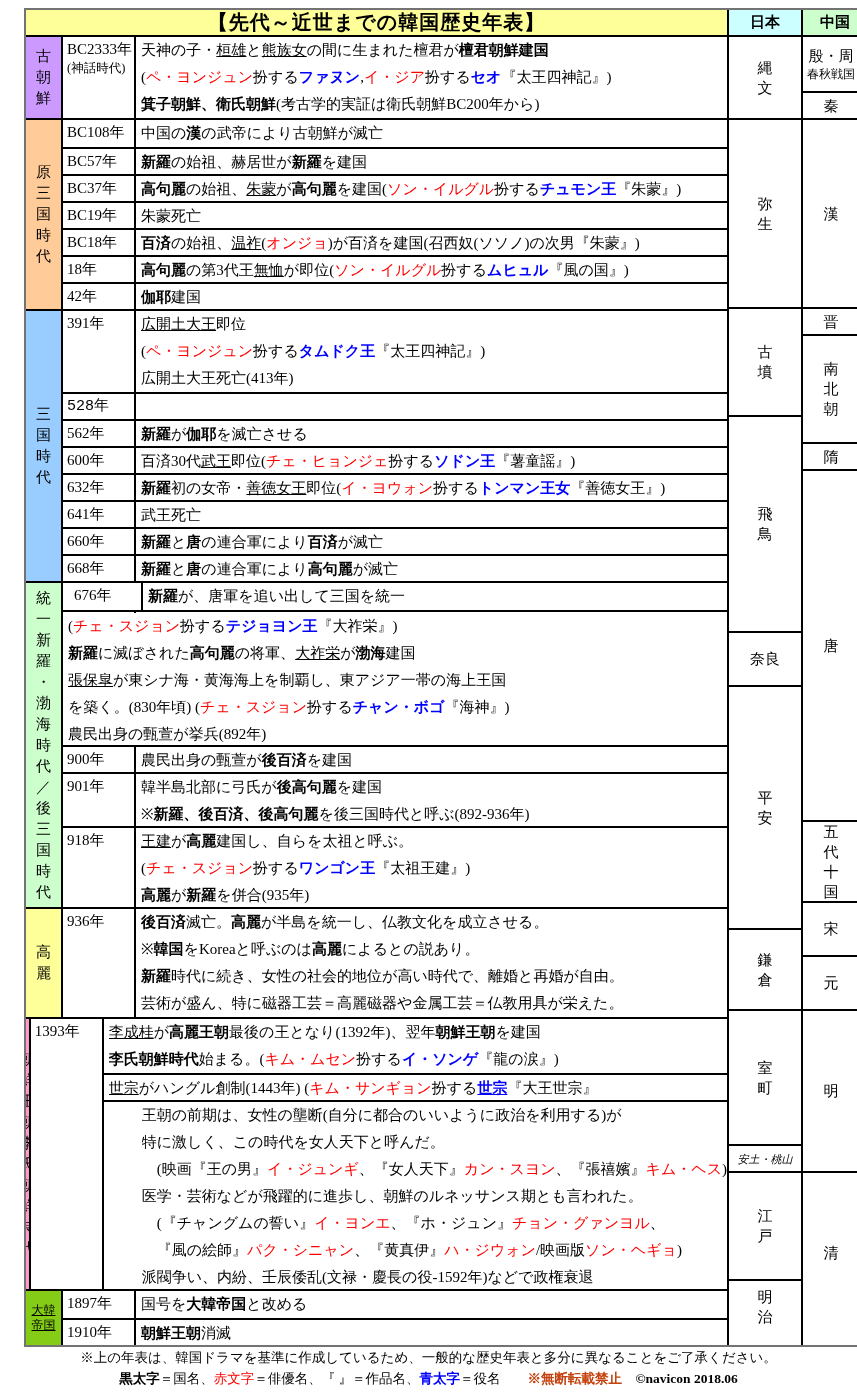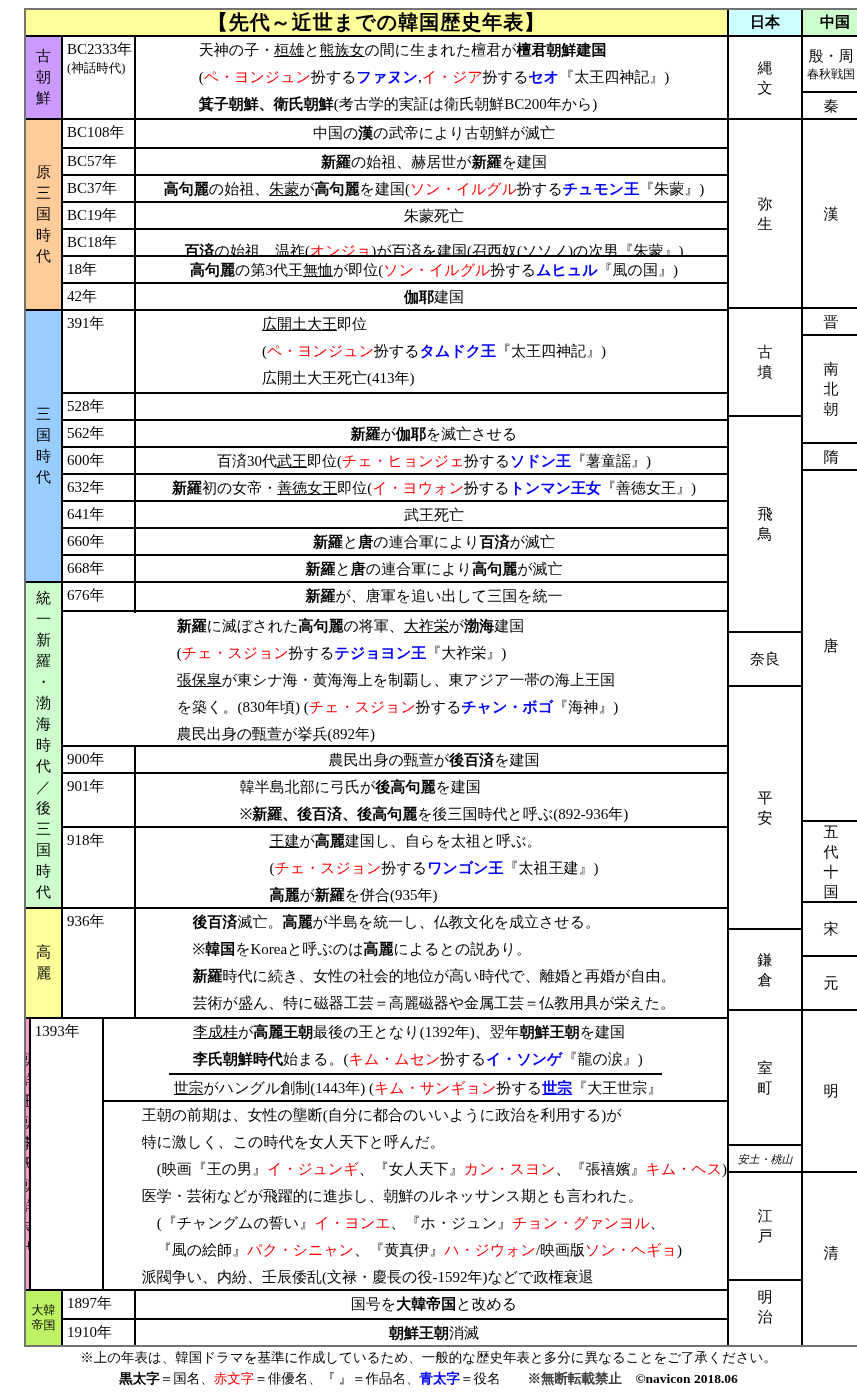--- a/index.html
+++ b/index.html
@@ -20,36 +20,36 @@
   .msec + .msec{border-top:2px solid #000;}
   .ecell{width:37px;box-sizing:border-box;border-right:2px solid #000;display:flex;align-items:center;
          justify-content:center;text-align:center;white-space:pre-line;line-height:21px;font-size:15px;overflow:hidden;}
   .esmall{font-size:12px;line-height:15px;}
   .mrows{flex:1;display:flex;flex-direction:column;}
   .mrow{display:flex;box-sizing:border-box;overflow:hidden;}
   .mrow + .mrow{border-top:2px solid #000;}
   .ycell{width:73px;box-sizing:border-box;border-right:2px solid #000;padding:1px 0 0 4px;
          font-size:15px;line-height:23px;overflow:hidden;}
   .y2{font-size:12.5px;line-height:15px;}
-  .dstack{flex:1;display:flex;flex-direction:column;align-items:center;}
+  .dstack{flex:1;display:flex;flex-direction:column;}
   .dsub{box-sizing:border-box;padding-left:5px;overflow:hidden;}
   .dsub + .dsub{border-top:2px solid #000;}
   .dline{height:27px;line-height:27px;font-size:15px;white-space:nowrap;overflow:hidden;}
   .vcell{box-sizing:border-box;display:flex;flex-direction:column;align-items:center;justify-content:center;
          text-align:center;font-size:15px;line-height:20px;white-space:pre-line;overflow:hidden;}
   .vcell + .vcell{border-top:2px solid #000;}
   .vsmall{font-size:11px;font-style:italic;}
   .v2{font-size:12px;line-height:16px;}
   .footer{position:absolute;left:0;top:1347px;width:857px;text-align:center;font-size:13.5px;}
   .fline{line-height:21px;white-space:nowrap;}
   .sg-n{}
   .sg-b{font-weight:bold;}
   .sg-u{text-decoration:underline;}
   .sg-r{color:#FF0000;}
-  .sg-rb{color:#404040;font-weight:bold;}
+  .sg-rb{color:#c2410c;font-weight:bold;}
   .sg-bl{color:#0000FF;font-weight:bold;}
   .sg-blu{color:#0000FF;font-weight:bold;text-decoration:underline;}
 </style>
 </head>
 <body>
 
 <div class="page">
   <div class="tbl">
     <div class="hrow">
       <div class="hcell htitle">【先代～近世までの韓国歴史年表】</div>
@@ -123,21 +123,21 @@
                   <div class="dsub" style="height: 27px;">
                     <div class="dline"><span class="sg-n">朱蒙死亡</span></div>
                   </div>
                 </div>
               </div>
               <div class="mrow" style="height: 27px;">
                 <div class="ycell">
                   <div>BC18年</div>
                 </div>
                 <div class="dstack">
-                  <div class="dsub" style="height: 27px; margin-top: 8px;">
+                  <div class="dsub" style="height: 27px;">
                     <div class="dline"><span class="sg-b">百済</span><span class="sg-n">の始祖、</span><span class="sg-u">温祚</span><span class="sg-n">(</span><span class="sg-r">オンジョ</span><span class="sg-n">)が百済を建国(召西奴(ソソノ)の次男『朱蒙』)</span></div>
                   </div>
                 </div>
               </div>
               <div class="mrow" style="height: 27px;">
                 <div class="ycell">
                   <div>18年</div>
                 </div>
                 <div class="dstack">
                   <div class="dsub" style="height: 27px;">
@@ -168,21 +168,21 @@
                   <div>391年</div>
                 </div>
                 <div class="dstack">
                   <div class="dsub" style="height: 81px;">
                     <div class="dline"><span class="sg-u">広開土大王</span><span class="sg-n">即位</span></div>
                     <div class="dline"><span class="sg-n">(</span><span class="sg-r">ペ・ヨンジュン</span><span class="sg-n">扮する</span><span class="sg-bl">タムドク王</span><span class="sg-n">『太王四神記』)</span></div>
                     <div class="dline"><span class="sg-n">広開土大王死亡(413年)</span></div>
                   </div>
                 </div>
               </div>
-              <div class="mrow" style="height: 27px;">
+              <div class="mrow" style="height: 27px; font-family: Liberation Mono, monospace;">
                 <div class="ycell">
                   <div>528年</div>
                 </div>
               </div>
               <div class="mrow" style="height: 27px;">
                 <div class="ycell">
                   <div>562年</div>
                 </div>
                 <div class="dstack">
                   <div class="dsub" style="height: 27px;">
@@ -252,38 +252,38 @@
 海
 時
 代
 ／
 後
 三
 国
 時
 代</div>
             <div class="mrows">
-              <div class="mrow" style="height: 27px;">
+              <div class="mrow" style="height: 27px; margin-left: 7px;">
                 <div class="ycell">
                   <div>676年</div>
                 </div>
                 <div class="dstack">
                   <div class="dsub" style="height: 27px;">
                     <div class="dline"><span class="sg-b">新羅</span><span class="sg-n">が、唐軍を追い出して三国を統一</span></div>
                   </div>
                 </div>
               </div>
               <div class="mrow" style="height: 135px; flex-direction: column;">
                 <div class="ycell">
                   <div>698年</div>
                 </div>
                 <div class="dstack">
                   <div class="dsub" style="height: 135px;">
+                    <div class="dline"><span class="sg-n">(</span><span class="sg-r">チェ・スジョン</span><span class="sg-n">扮する</span><span class="sg-bl">テジョヨン王</span><span class="sg-n">『大祚栄』)</span></div>
                     <div class="dline"><span class="sg-b">新羅</span><span class="sg-n">に滅ぼされた</span><span class="sg-b">高句麗</span><span class="sg-n">の将軍、</span><span class="sg-u">大祚栄</span><span class="sg-n">が</span><span class="sg-b">渤海</span><span class="sg-n">建国</span></div>
-                    <div class="dline"><span class="sg-n">(</span><span class="sg-r">チェ・スジョン</span><span class="sg-n">扮する</span><span class="sg-bl">テジョヨン王</span><span class="sg-n">『大祚栄』)</span></div>
                     <div class="dline"><span class="sg-u">張保皐</span><span class="sg-n">が東シナ海・黄海海上を制覇し、東アジア一帯の海上王国</span></div>
                     <div class="dline"><span class="sg-n">を築く。(830年頃) (</span><span class="sg-r">チェ・スジョン</span><span class="sg-n">扮する</span><span class="sg-bl">チャン・ボゴ</span><span class="sg-n">『海神』)</span></div>
                     <div class="dline"><span class="sg-n">農民出身の甄萱が挙兵(892年)</span></div>
                   </div>
                 </div>
               </div>
               <div class="mrow" style="height: 27px;">
                 <div class="ycell">
                   <div>900年</div>
                 </div>
@@ -368,21 +368,21 @@
                     <div class="dline"><span class="sg-n">医学・芸術などが飛躍的に進歩し、朝鮮のルネッサンス期とも言われた。</span></div>
                     <div class="dline"><span class="sg-n">　(『チャングムの誓い』</span><span class="sg-r">イ・ヨンエ</span><span class="sg-n">、『ホ・ジュン』</span><span class="sg-r">チョン・グァンヨル</span><span class="sg-n">、</span></div>
                     <div class="dline"><span class="sg-n">　『風の絵師』</span><span class="sg-r">パク・シニャン</span><span class="sg-n">、『黄真伊』</span><span class="sg-r">ハ・ジウォン</span><span class="sg-n">/映画版</span><span class="sg-r">ソン・ヘギョ</span><span class="sg-n">)</span></div>
                     <div class="dline"><span class="sg-n">派閥争い、内紛、壬辰倭乱(文禄・慶長の役-1592年)などで政権衰退</span></div>
                   </div>
                 </div>
               </div>
             </div>
           </div>
           <div class="msec">
-            <div class="ecell esmall" style="background: #bef264;">大韓
+            <div class="ecell esmall" style="background: #84cc16; text-decoration: underline;">大韓
 帝国</div>
             <div class="mrows">
               <div class="mrow" style="height: 27px;">
                 <div class="ycell">
                   <div>1897年</div>
                 </div>
                 <div class="dstack">
                   <div class="dsub" style="height: 27px;">
                     <div class="dline"><span class="sg-n">国号を</span><span class="sg-b">大韓帝国</span><span class="sg-n">と改める</span></div>
                   </div>

